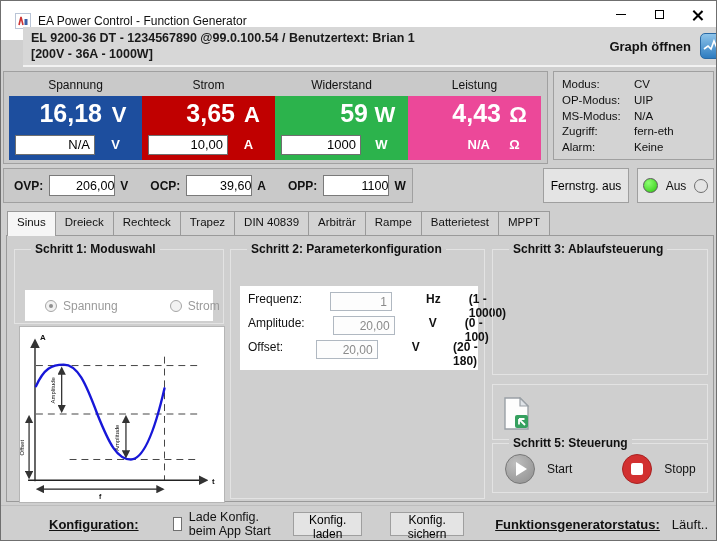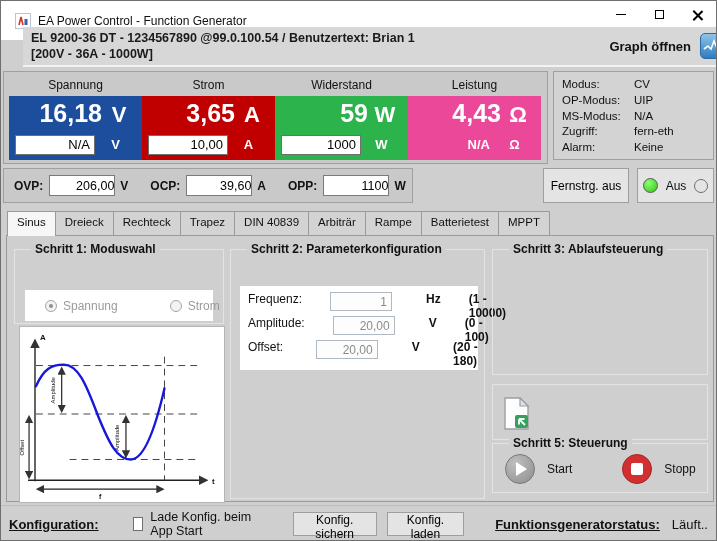--- a/index.html
+++ b/index.html
@@ -115,21 +115,21 @@
     display:flex; align-items:center; justify-content:center; }
   .play-tri { width:0; height:0; border-left:11px solid #fff;
     border-top:7px solid transparent; border-bottom:7px solid transparent; margin-left:3px; }
   .stop-btn { width:30px; height:30px; border-radius:50%; border:1px solid #a82222;
     background:#d23030; display:flex; align-items:center; justify-content:center; margin-left:50px; }
   .stop-sq { width:12px; height:12px; border-radius:2px; background:#fff; }
   .ctrl-label { font-size:12px; margin-left:12px; }
   
   .footer { position:absolute; left:0; top:504px; width:100%; height:37px;
     border-top:1px solid #bdbdbd; display:flex; align-items:center; padding:0 8px; }
-  .footer-link { font-size:13px; font-weight:600; text-decoration:underline; }
+  .footer-link { font-size:13px; font-weight:600; text-decoration:underline;margin-left:40px; }
   .checkbox { width:14px; height:14px; border:1px solid #707070; background:#fff; margin-left:34px; }
   .cb-label { font-size:12.5px; margin-left:7px; }
   .footer-btn { height:24px; background:#e4e4e4; border:1px solid #9f9f9f;
     font-family:inherit; font-size:12px; padding:0 12px; }
   .btn-save { margin-left:28px; }
   .btn-load { margin-left:10px; }
   .fg-status { margin-left:31px; }
   .fg-value { font-size:13px; margin-left:12px; }
 </style>
 </head>
@@ -383,19 +383,19 @@
         <span class="ctrl-label">Stopp</span>
       </div>
     </div>
 
   </div>
 
   <div class="footer">
     <span class="footer-link">Konfiguration:</span>
     <span class="checkbox"></span>
     <span class="cb-label">Lade Konfig. beim App Start</span>
+    <button class="footer-btn btn-load">Konfig. laden</button>
     <button class="footer-btn btn-save">Konfig. sichern</button>
-    <button class="footer-btn btn-load">Konfig. laden</button>
     <span class="footer-link fg-status">Funktionsgeneratorstatus:</span>
     <span class="fg-value">Läuft..</span>
   </div>
 
 </div>
 
 </body></html>

